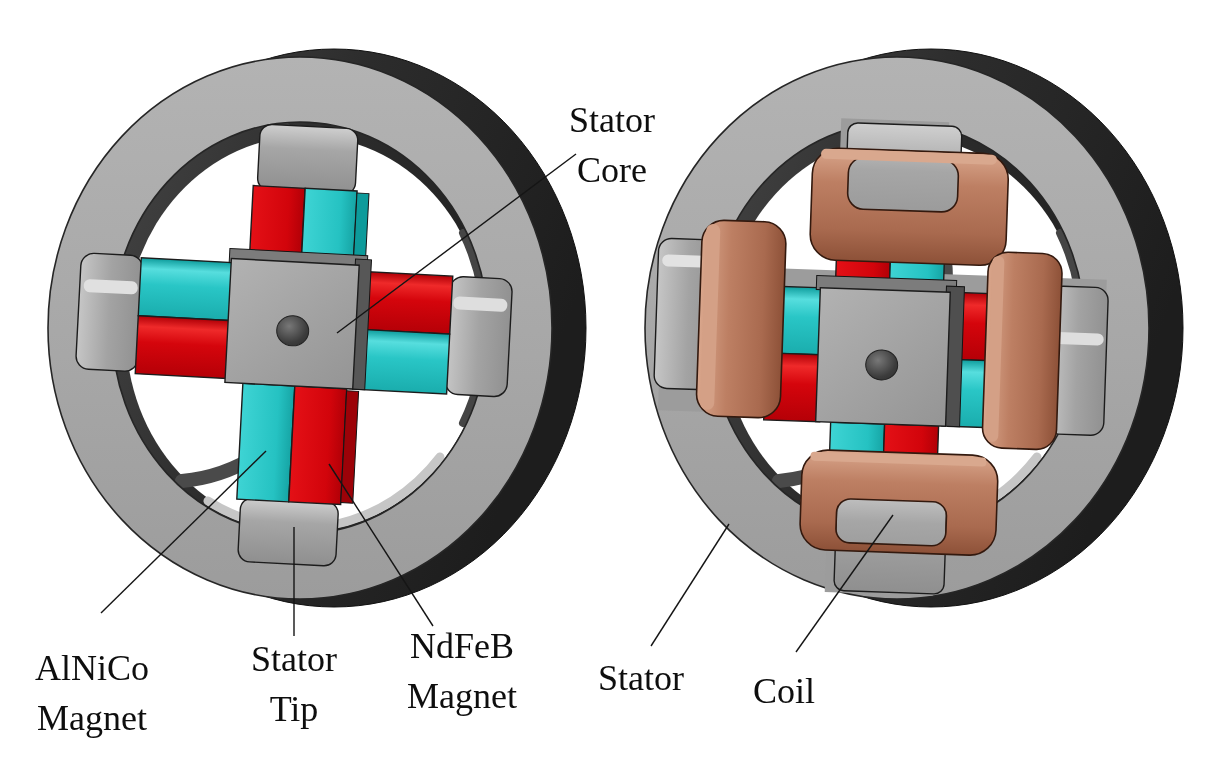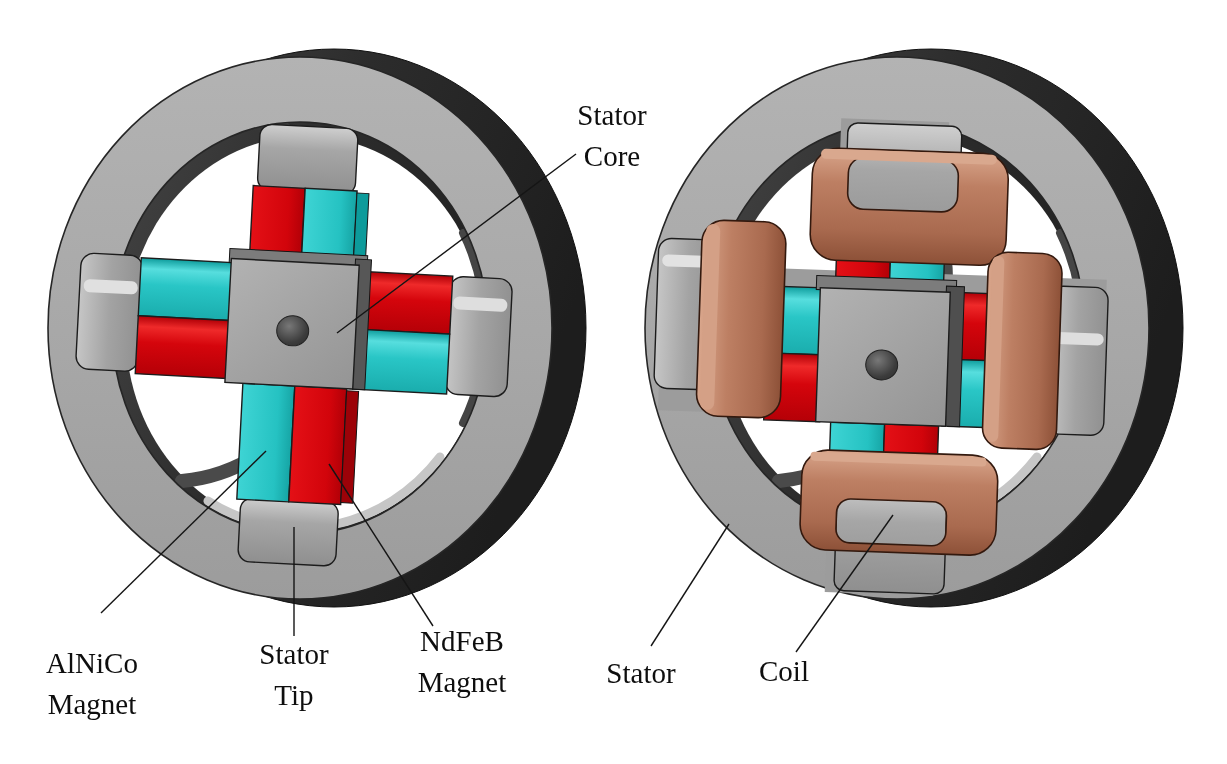--- a/index.html
+++ b/index.html
@@ -7,21 +7,21 @@
     position:relative;
     width:1227px;height:764px;
     background:var(--background,#ffffff);
     overflow:hidden;
     font-family:"Liberation Serif", serif;
   }
   .stage svg{position:absolute;left:0;top:0;}
   .part-label{
     position:absolute;
     color:var(--text,#0e0e0e);
-    font-size:29px;
+    font-size:36px;
     line-height:1.40;
     text-align:center;
     white-space:pre-line;
     user-select:none;
   }
 </style>
 </head>
 <body>
 
 <div class="stage">
@@ -193,14 +193,14 @@
 
 <div class="part-label" style="left:547px;top:95px;width:130px;">Stator
 Core</div>
 <div class="part-label" style="left:25px;top:643px;width:134px;font-family:Liberation Serif, serif;">AlNiCo
 Magnet</div>
 <div class="part-label" style="left:234px;top:634px;width:120px;">Stator
 Tip</div>
 <div class="part-label" style="left:397px;top:621px;width:130px;">NdFeB
 Magnet</div>
 <div class="part-label" style="left:592px;top:653px;width:98px;">Stator</div>
-<div class="part-label" style="left:739px;top:651px;width:90px;">Coil</div>
+<div class="part-label" style="left:739px;top:666px;width:90px;">Coil</div>
 
 </div>
 </body></html>

